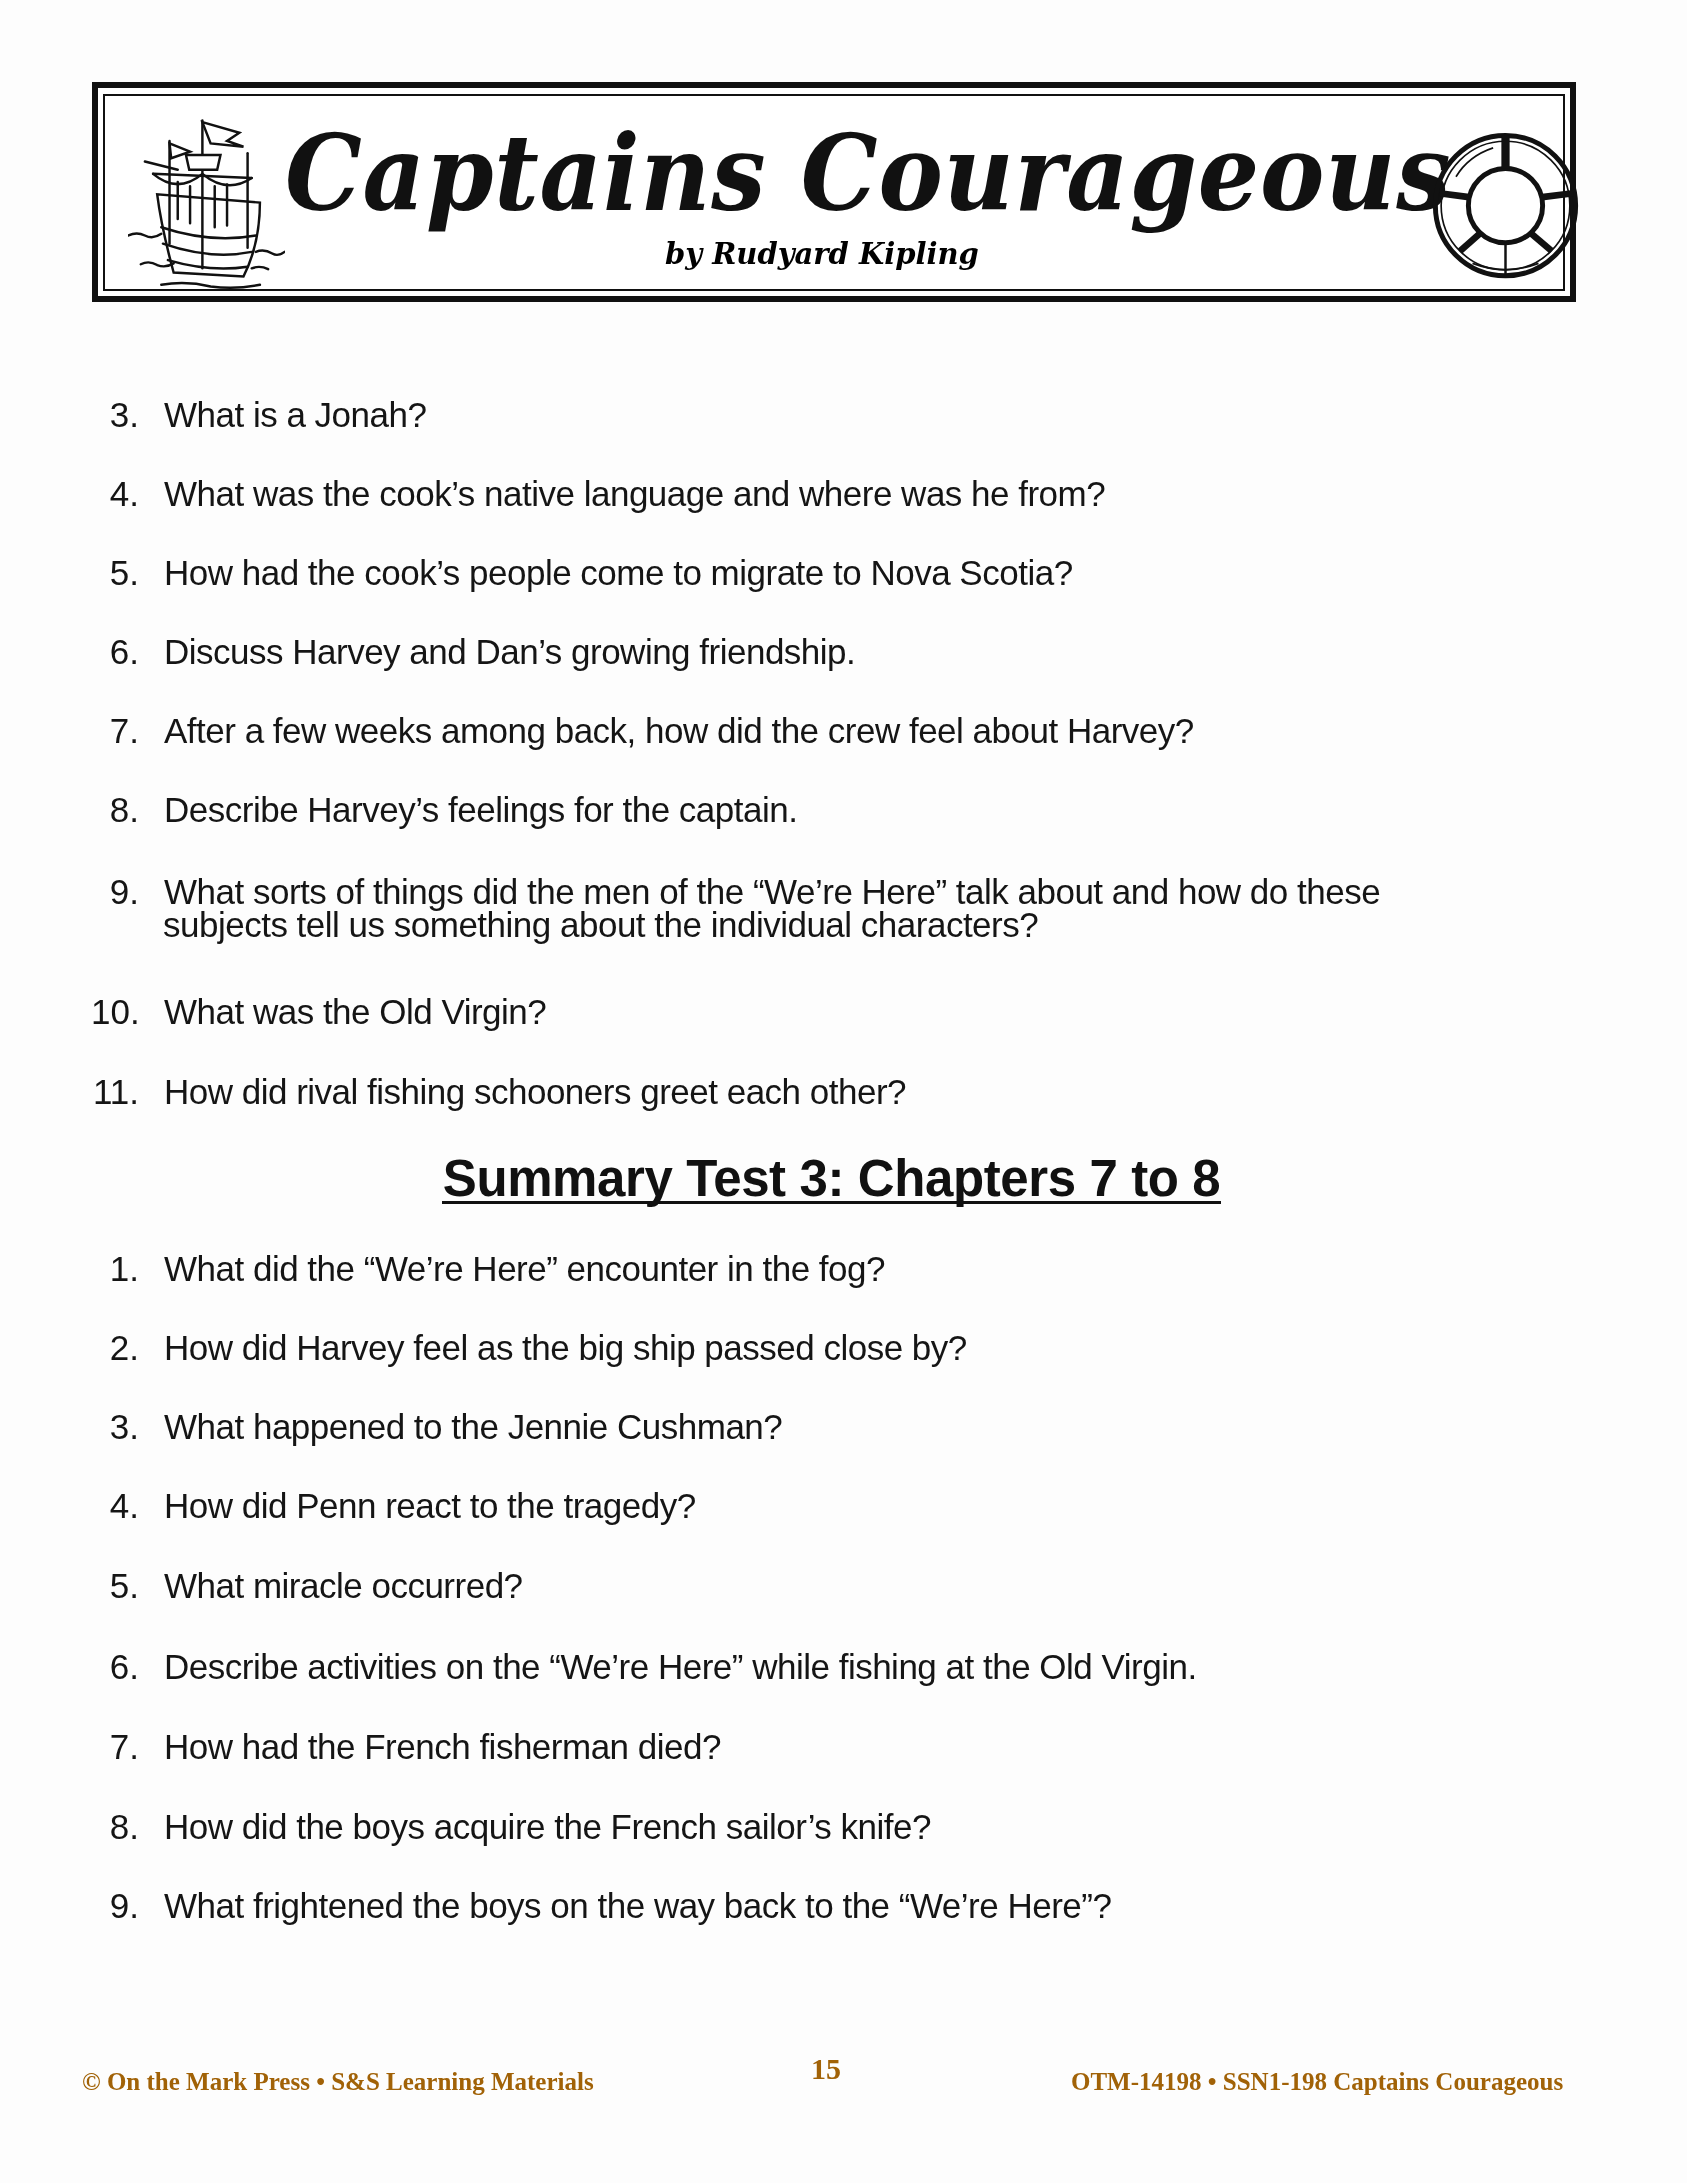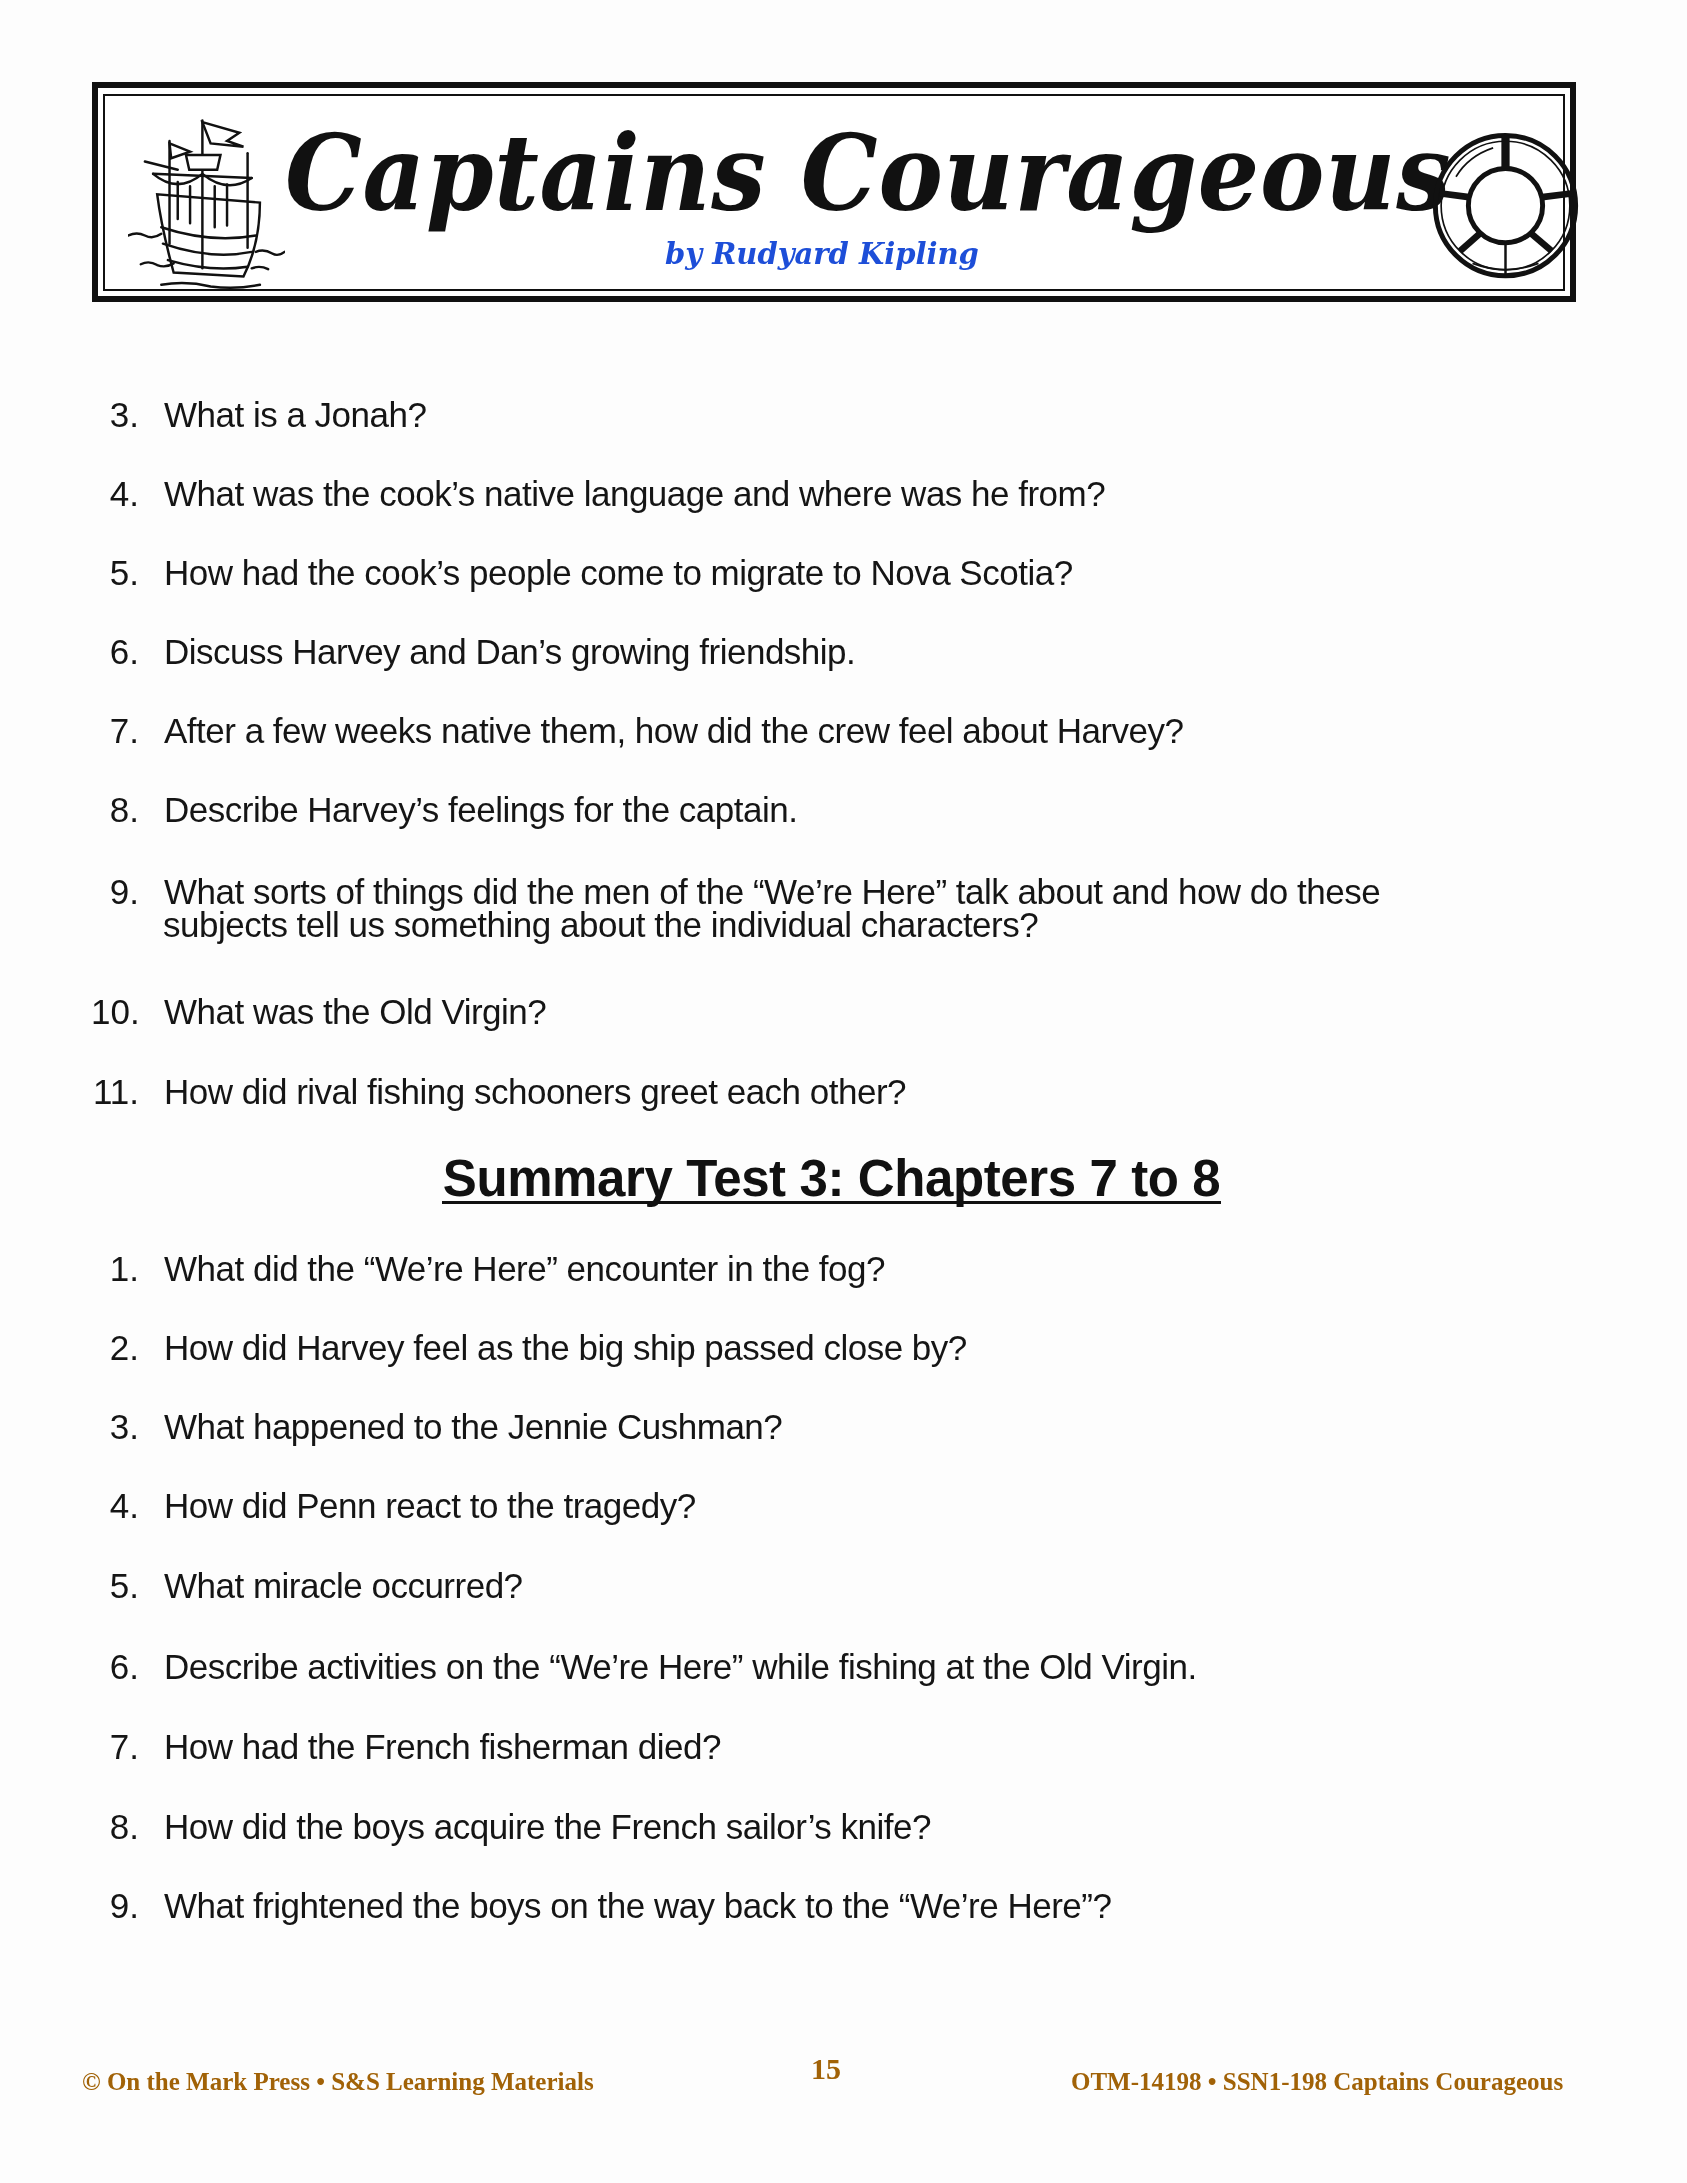--- a/index.html
+++ b/index.html
@@ -10,21 +10,21 @@
   .banner-outer { position: absolute; left: 92px; top: 82px; width: 1472px; height: 208px; border: 6.6px solid #111; background: #fff; }
   .banner-inner { position: absolute; left: 5px; top: 5.8px; right: 5px; bottom: 5px; border: 2.5px solid #111; }
   .ship { position: absolute; left: 23px; top: 8.2px; width: 157px; height: 189px; }
   .ring { position: absolute; left: 1318px; top: 23px; width: 165px; height: 165px; }
   .title { position: absolute; left: 180px; top: 15px; width: 1129px; text-align: center;
            font-family: "DejaVu Serif", serif; font-weight: bold; font-style: italic;
            font-size: 105px; line-height: 124px; letter-spacing: 0.8px; color: #111; white-space: nowrap;
            transform: scaleX(0.92); transform-origin: left top; }
   .byline { position: absolute; left: 560px; top: 140px; width: 346px; text-align: left;
             font-family: "DejaVu Serif", serif; font-weight: bold; font-style: italic;
-            font-size: 29px; line-height: 36px; white-space: nowrap; color: #1d4ed8; }
+            font-size: 29px; line-height: 36px; white-space: nowrap; color: #000000; }
 
   
   .q { position: absolute; left: 0; height: 41px; font-family: "Liberation Sans", sans-serif;
        font-size: 35px; line-height: 41px; color: #151515; white-space: nowrap; }
   .q .num { position: absolute; left: 91px; width: 48px; text-align: right; }
   .q .txt { position: absolute; left: 164px; letter-spacing: -0.5px; }
   .q .txt2 { position: absolute; left: 163px; top: 33px; letter-spacing: -0.5px; }
 
   .heading { position: absolute; left: 442px; top: 1152px; width: 779px; text-align: center;
              font-family: "Liberation Sans", sans-serif; font-weight: bold; font-size: 51px; line-height: 54px;
@@ -101,21 +101,21 @@
   <div class="q" style="top:552px;">
     <span class="num">5.</span>
     <span class="txt">How had the cook’s people come to migrate to Nova Scotia?</span>
   </div>
   <div class="q" style="top:631px;">
     <span class="num">6.</span>
     <span class="txt">Discuss Harvey and Dan’s growing friendship.</span>
   </div>
   <div class="q" style="top:710px;">
     <span class="num">7.</span>
-    <span class="txt">After a few weeks native them, how did the crew feel about Harvey?</span>
+    <span class="txt">After a few weeks among back, how did the crew feel about Harvey?</span>
   </div>
   <div class="q" style="top:789px;">
     <span class="num">8.</span>
     <span class="txt">Describe Harvey’s feelings for the captain.</span>
   </div>
   <div class="q" style="top:871px; height:82px;">
     <span class="num">9.</span>
     <span class="txt">What sorts of things did the men of the “We’re Here” talk about and how do these</span>
     <span class="txt2">subjects tell us something about the individual characters?</span>
   </div>

